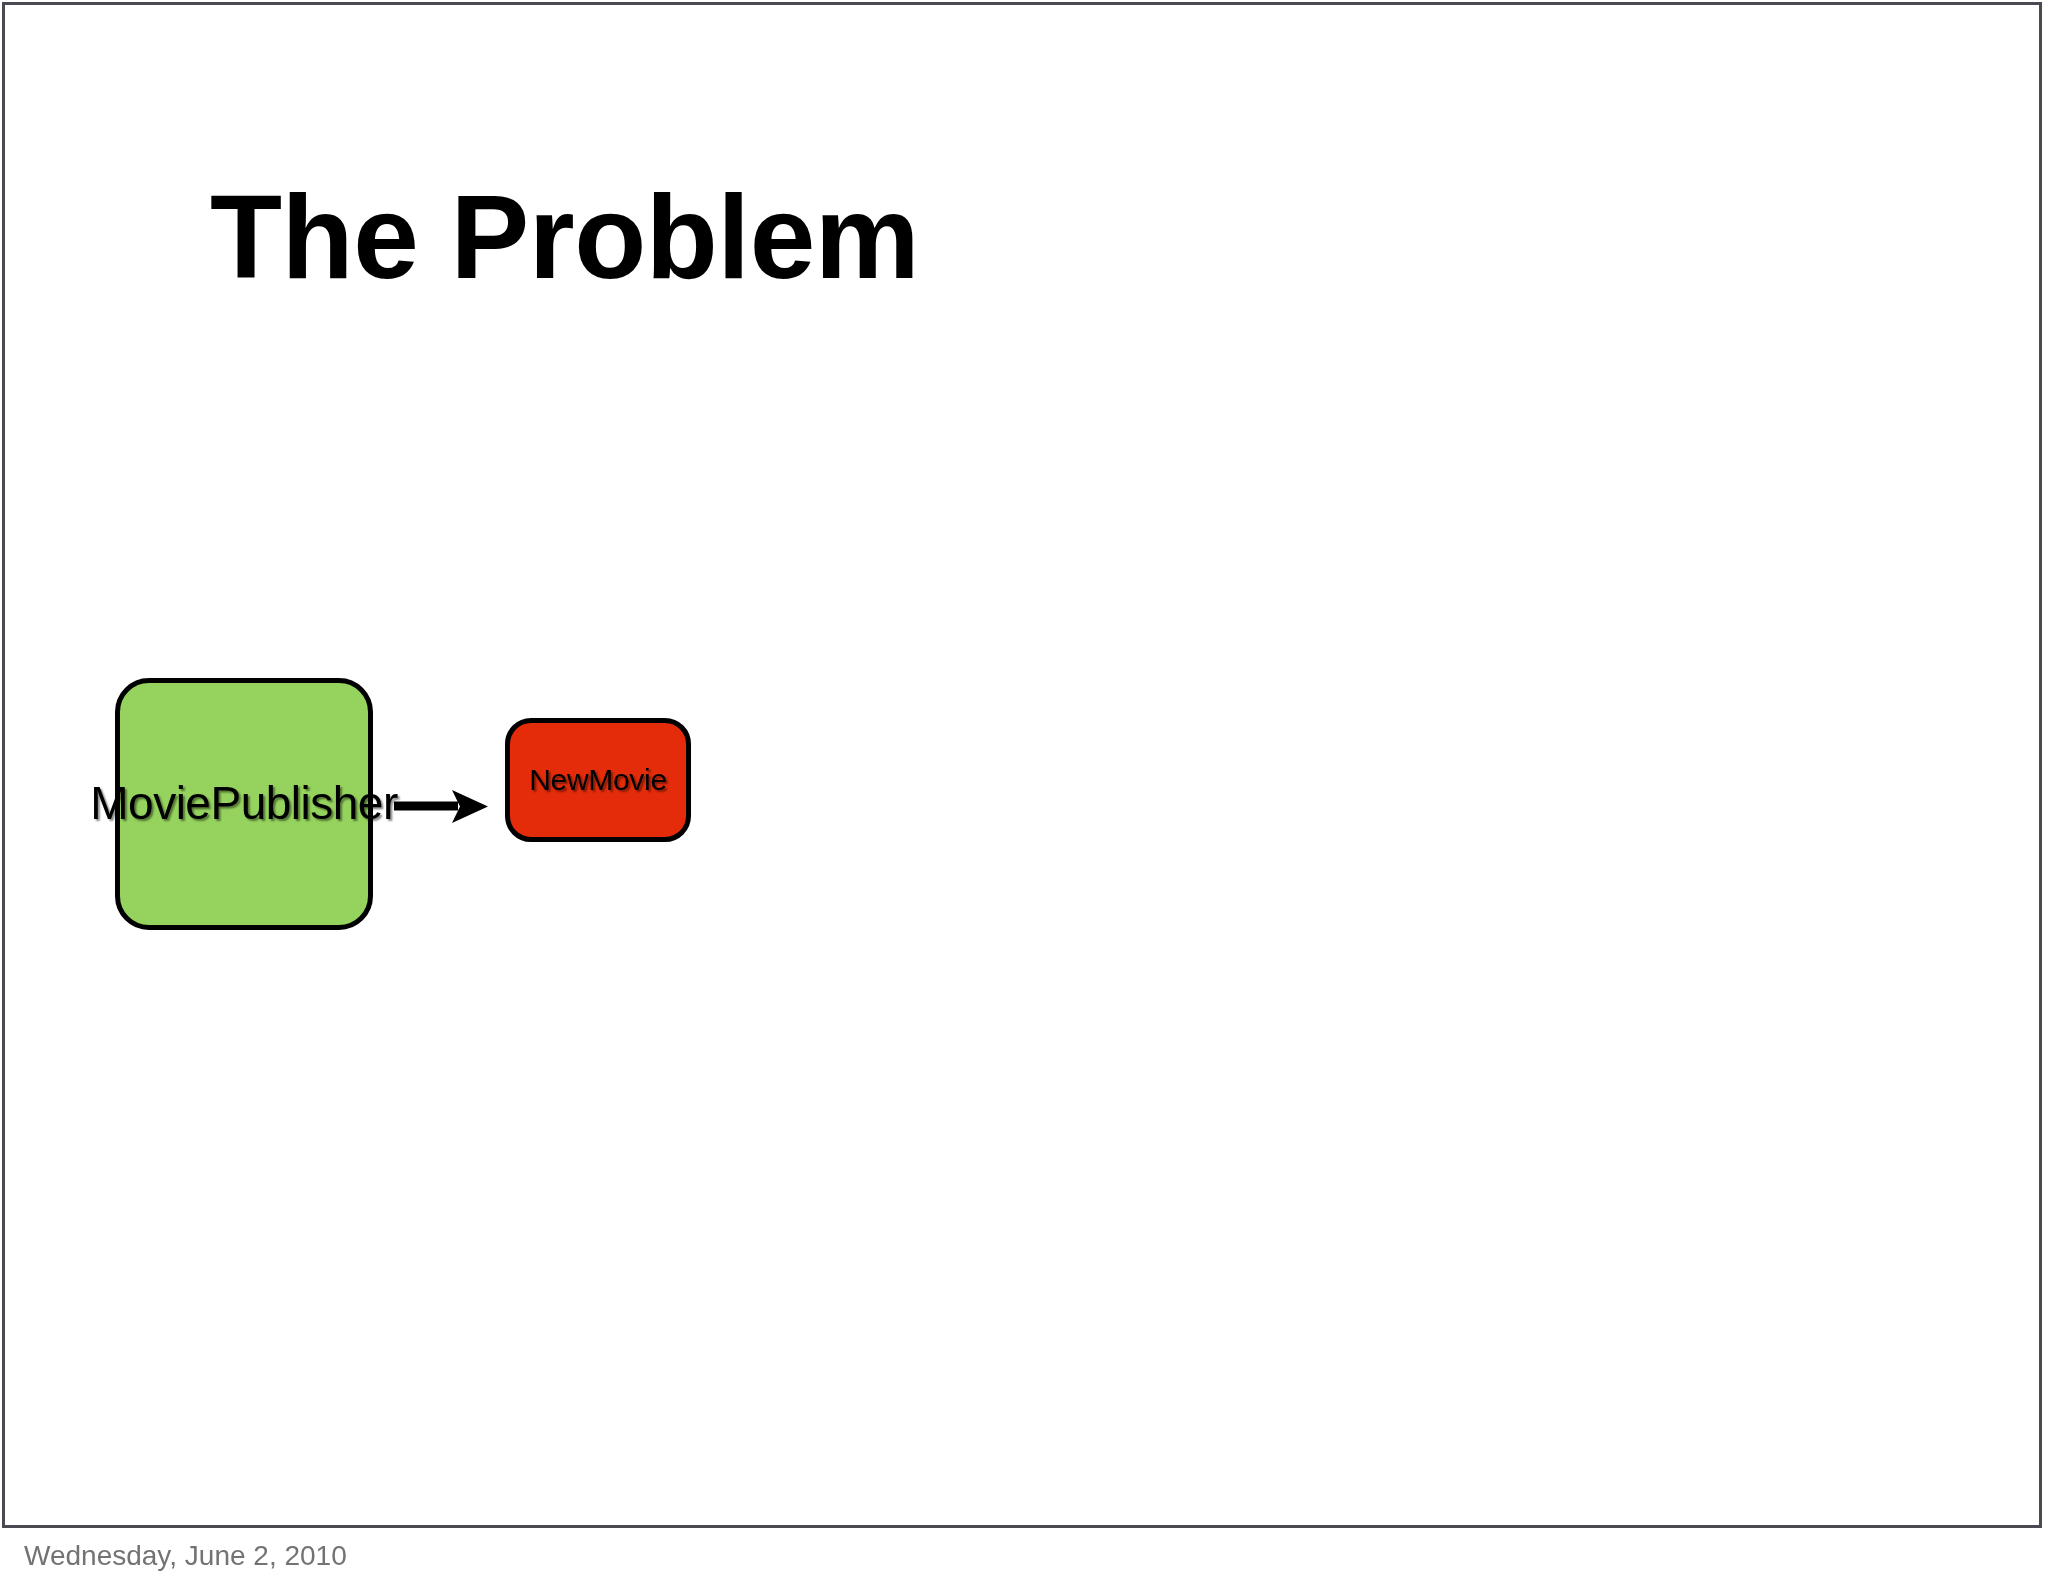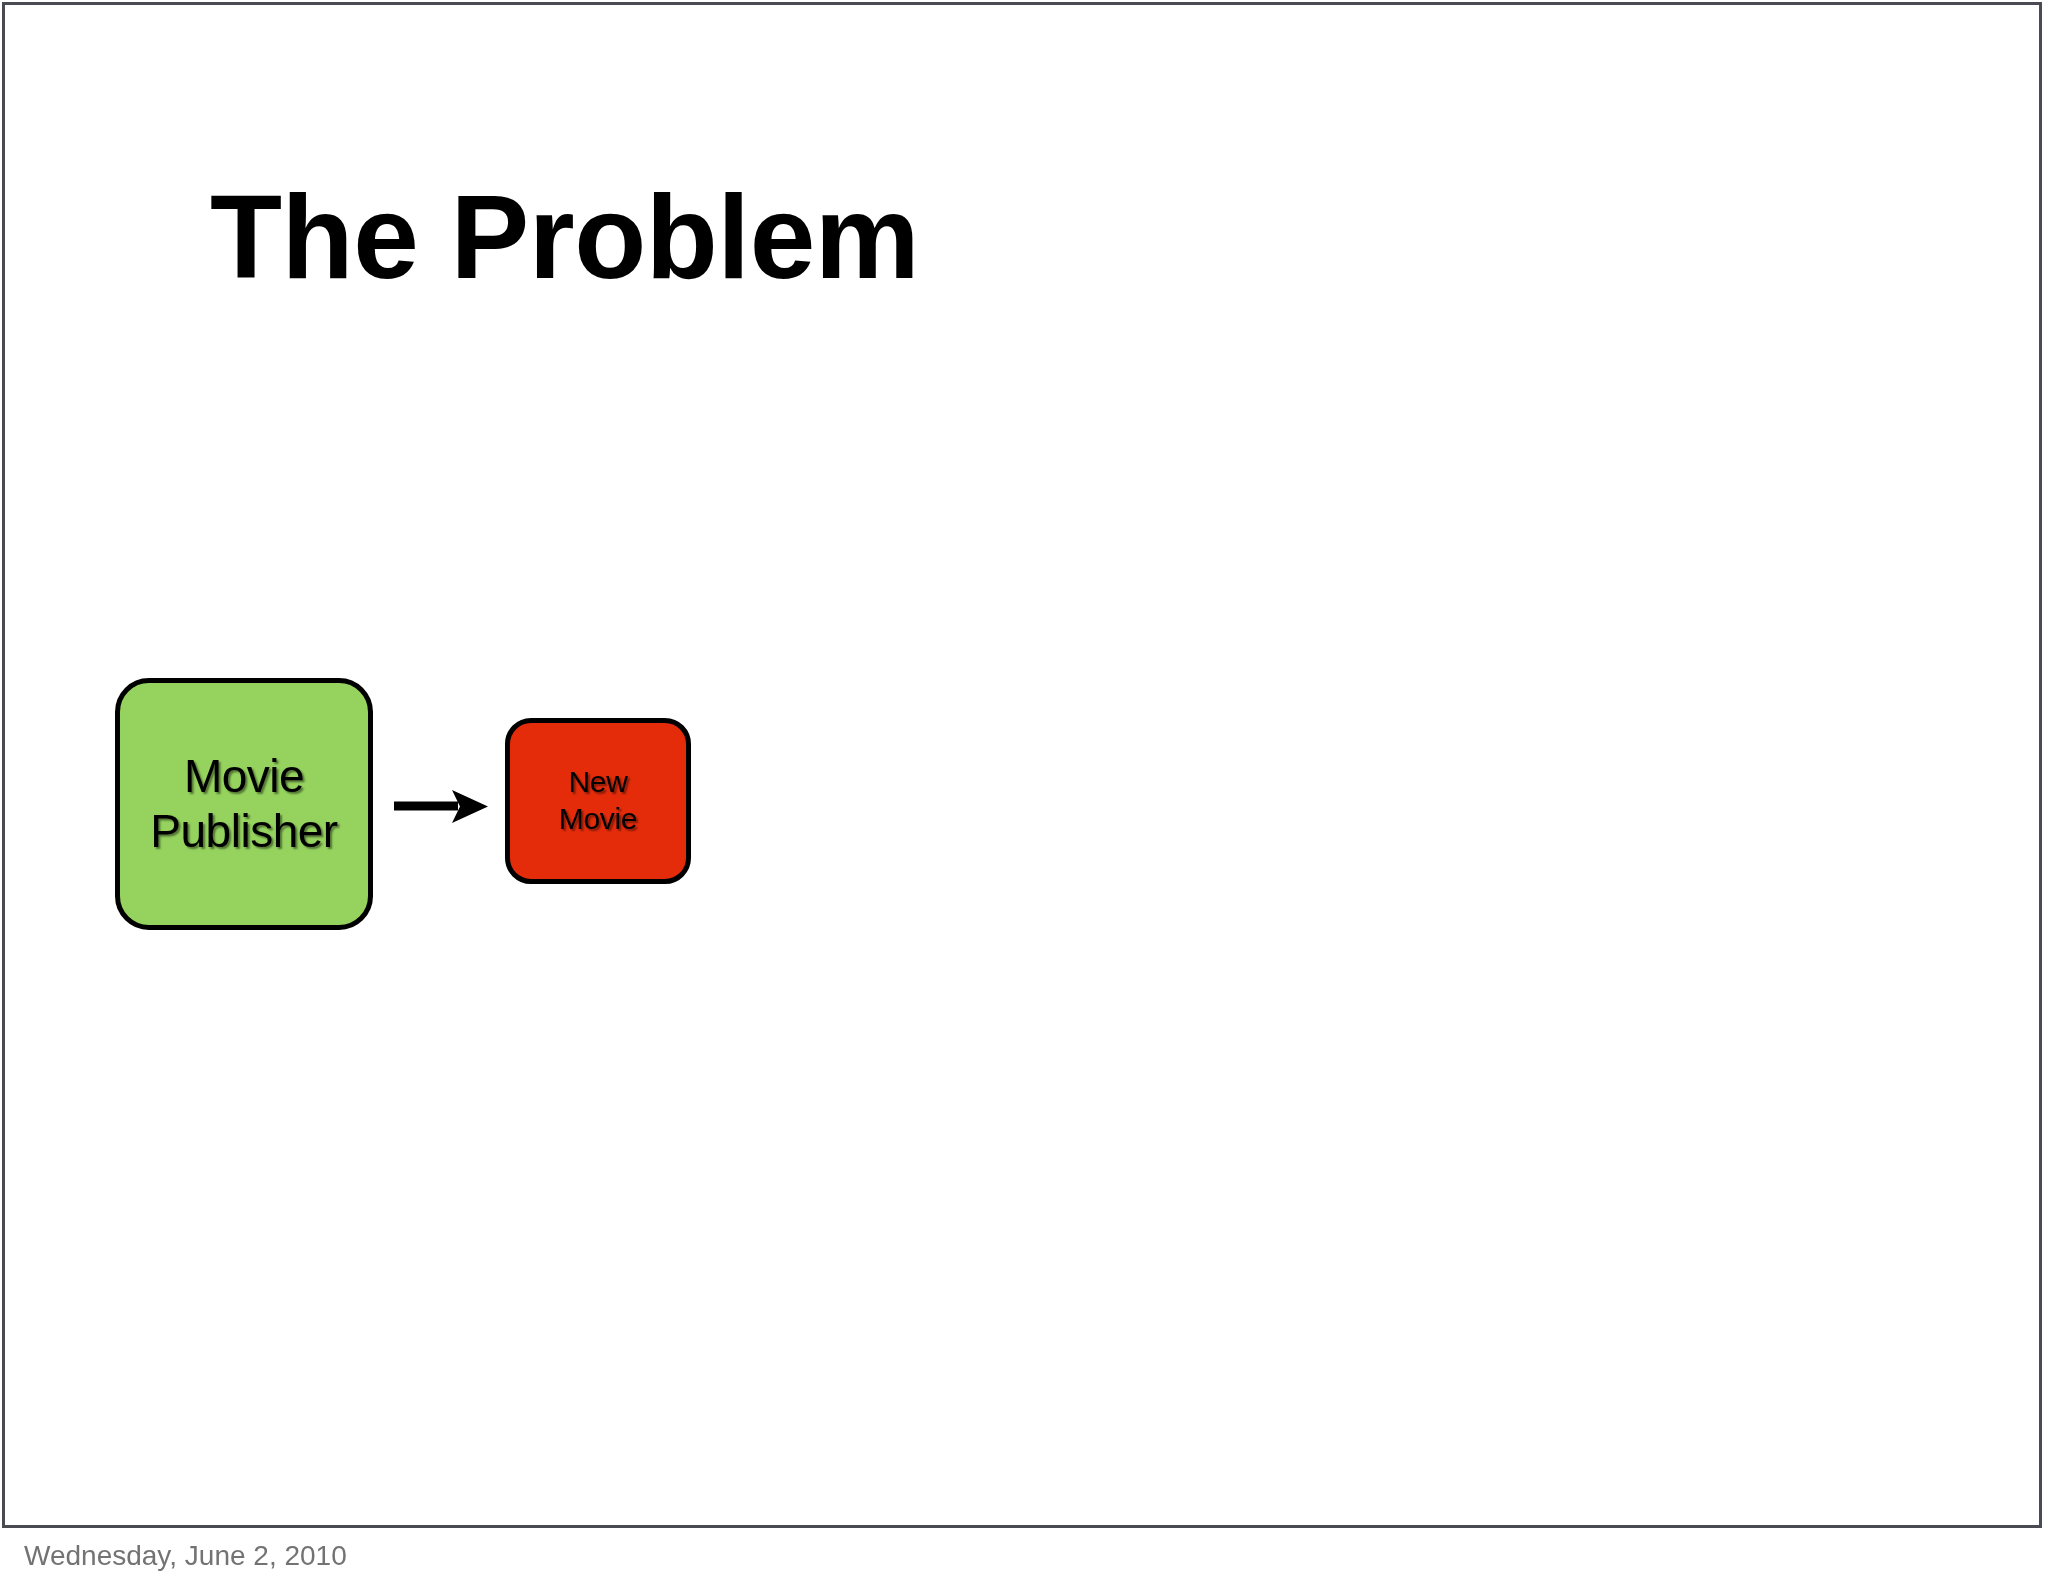--- a/index.html
+++ b/index.html
@@ -47,21 +47,21 @@
     left: 0;
     top: 0;
     width: 100%;
     height: 100%;
   }
 
   .node {
     position: absolute;
     box-sizing: border-box;
     display: flex;
-    flex-direction: column;
+    flex-direction: row;
     align-items: center;
     justify-content: center;
     text-align: center;
     color: #000000;
     border: 5px solid #000000;
   }
 
   .node .node-line {
     display: block;
     white-space: nowrap;
@@ -79,21 +79,21 @@
     font-size: 46px;
     line-height: 1.20;
     letter-spacing: -0.5px;
   }
 
   
   #node-new-movie {
     left: 505px;
     top: 718px;
     width: 186px;
-    height: 166px;
+    height: 124px;
     background: #e42c0b;
     border-radius: 26px;
     font-size: 30px;
     line-height: 1.22;
     letter-spacing: -0.3px;
   }
 
   
   #arrow-publisher-to-movie {
     position: absolute;

